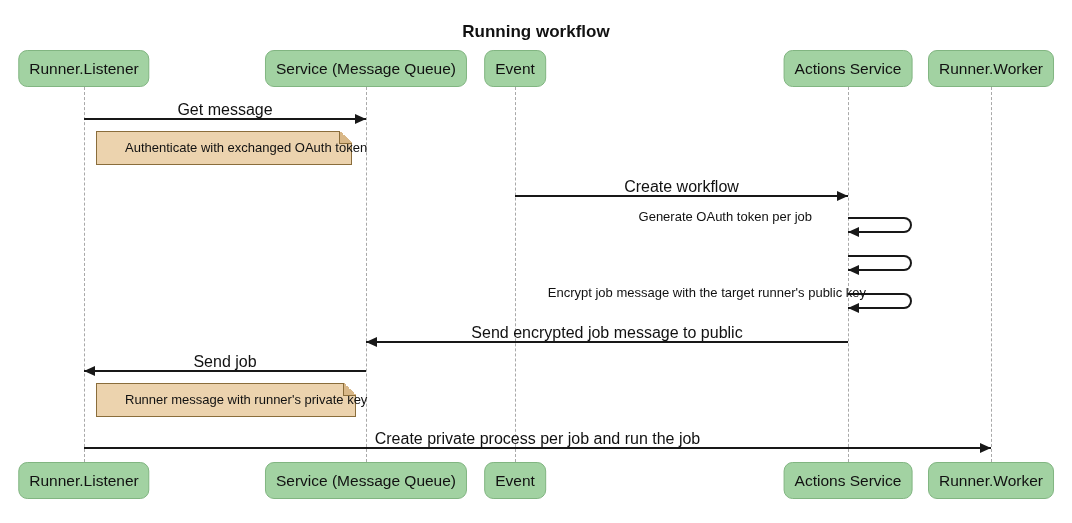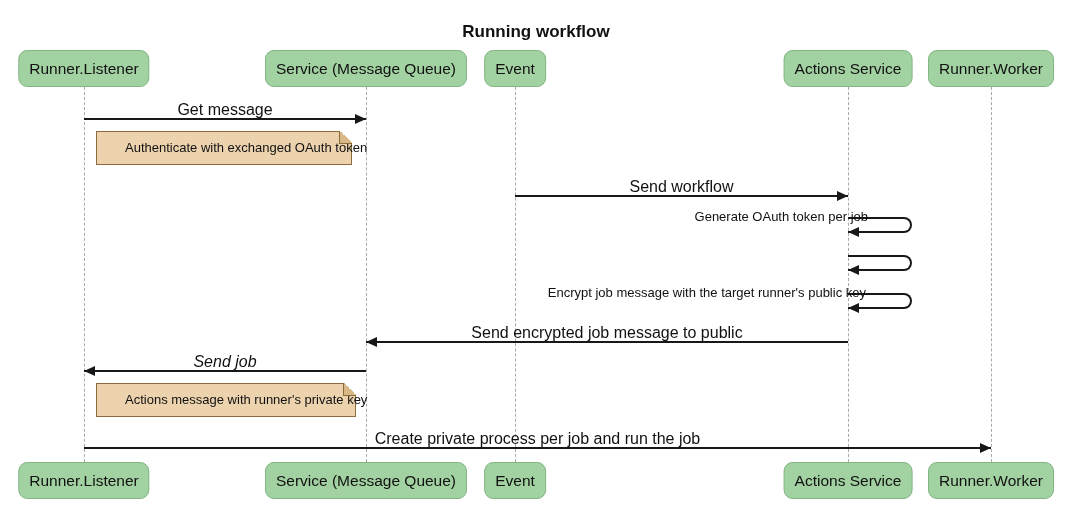--- a/index.html
+++ b/index.html
@@ -129,35 +129,35 @@
     <div class="actor" style="left: 991px; top: 462px;">Runner.Worker</div>
     <div class="msg-line" style="left: 84px; top: 118px; width: 282px;"></div>
     <div class="arrowhead right" style="left: 355px; top: 114px;"></div>
     <div class="msg-label" style="left: 225px; top: 101px;">Get message</div>
     <div class="note" style="left: 96px; top: 131px; width: 256px; height: 34px;">
       <span class="note-text">Authenticate with exchanged OAuth token</span>
       <div class="note-fold"></div>
     </div>
     <div class="msg-line" style="left: 515px; top: 195px; width: 333px;"></div>
     <div class="arrowhead right" style="left: 837px; top: 191px;"></div>
-    <div class="msg-label" style="left: 681.5px; top: 178px;">Send workflow</div>
+    <div class="msg-label" style="left: 681.5px; top: 178px;">Create workflow</div>
     <div class="self-loop" style="left: 848px; top: 217px; width: 64px; height: 16px;"></div>
     <div class="arrowhead left" style="left: 848px; top: 227px;"></div>
-    <div class="self-label" style="left: 868px; top: 209px;">Generate OAuth token per job</div>
+    <div class="self-label" style="left: 812px; top: 209px;">Generate OAuth token per job</div>
     <div class="self-loop" style="left: 848px; top: 255px; width: 64px; height: 16px;"></div>
     <div class="arrowhead left" style="left: 848px; top: 265px;"></div>
     <div class="self-loop" style="left: 848px; top: 293px; width: 64px; height: 16px;"></div>
     <div class="arrowhead left" style="left: 848px; top: 303px;"></div>
     <div class="self-label" style="left: 840px; top: 285px; margin-left: 26px;">Encrypt job message with the target runner's public key</div>
     <div class="msg-line" style="left: 366px; top: 341px; width: 482px;"></div>
     <div class="arrowhead left" style="left: 366px; top: 337px;"></div>
     <div class="msg-label" style="left: 607px; top: 324px;">Send encrypted job message to public</div>
     <div class="msg-line" style="left: 84px; top: 370px; width: 282px;"></div>
     <div class="arrowhead left" style="left: 84px; top: 366px;"></div>
-    <div class="msg-label" style="left: 225px; top: 353px; font-style: italic;">Send job</div>
+    <div class="msg-label" style="left: 225px; top: 353px;">Send job</div>
     <div class="note" style="left: 96px; top: 383px; width: 260px; height: 34px;">
-      <span class="note-text">Actions message with runner's private key</span>
+      <span class="note-text">Runner message with runner's private key</span>
       <div class="note-fold"></div>
     </div>
     <div class="msg-line" style="left: 84px; top: 447px; width: 907px;"></div>
     <div class="arrowhead right" style="left: 980px; top: 443px;"></div>
     <div class="msg-label" style="left: 537.5px; top: 430px;">Create private process per job and run the job</div>
   </div>
 
 </body></html>

